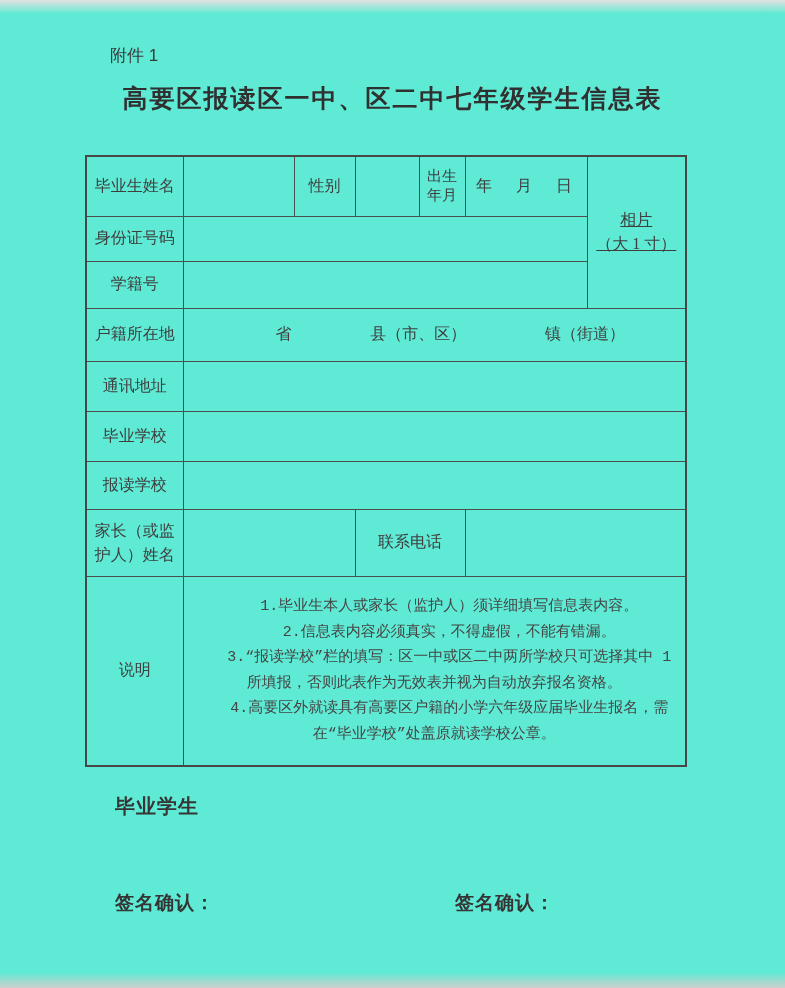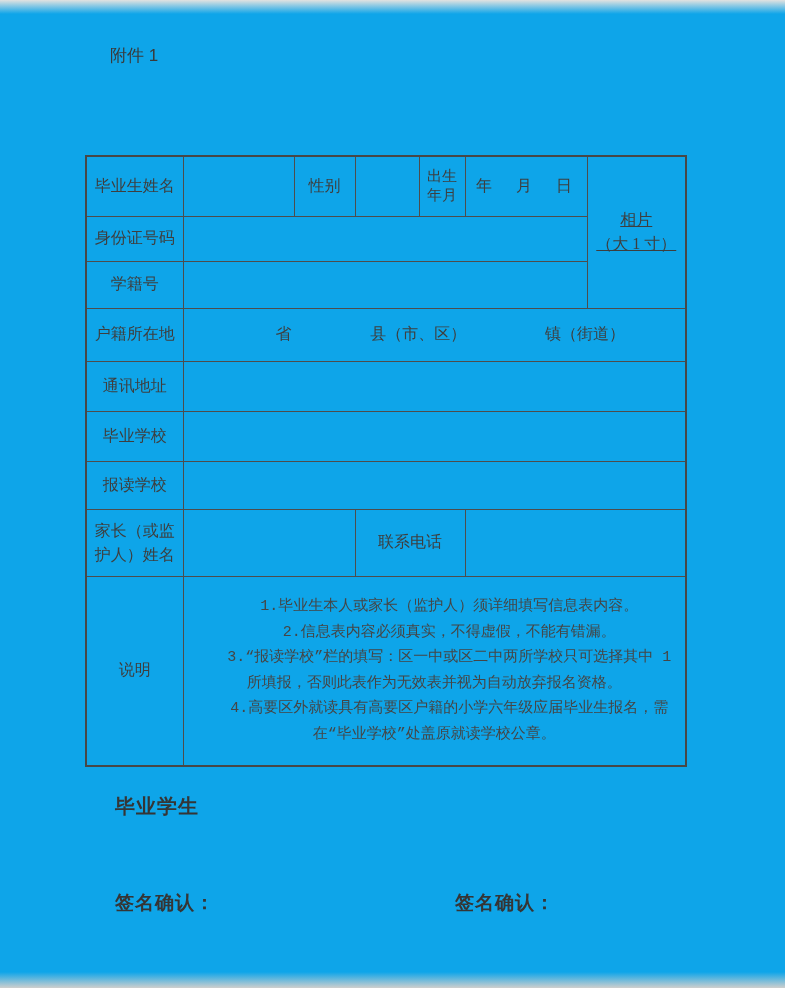--- a/index.html
+++ b/index.html
@@ -1,19 +1,19 @@
 <!DOCTYPE html>
 <html><head>
 <meta charset="utf-8">
 <style>
   html,body{margin:0;padding:0;}
   .page{
     position:relative;
     width:785px;height:988px;
-    background:#0ea5e9;
+    background:#5eead4;
     font-family:"Liberation Serif","DejaVu Serif",serif;
     color:#3c3c3c;
     overflow:hidden;
   }
   .scan-edge-top{
     position:absolute;left:0;top:0;width:100%;height:14px;
     background:linear-gradient(to bottom,#e2e2e0,rgba(250,249,247,0));
   }
   .scan-edge-bottom{
     position:absolute;left:0;bottom:0;width:100%;height:16px;
@@ -74,20 +74,21 @@
 </style>
 </head>
 <body>
 
 <div class="page">
 
   <div class="scan-edge-top"></div>
 
   <div class="attachment">附件 1</div>
 
+  <div class="form-title">高要区报读区一中、区二中七年级学生信息表</div>
 
   <table class="info">
     <colgroup>
       <col style="width:97px">
         <col style="width:111px">
         <col style="width:61px">
       <col style="width:64px">
         <col style="width:46px">
         <col style="width:122px">
       <col style="width:99px">

